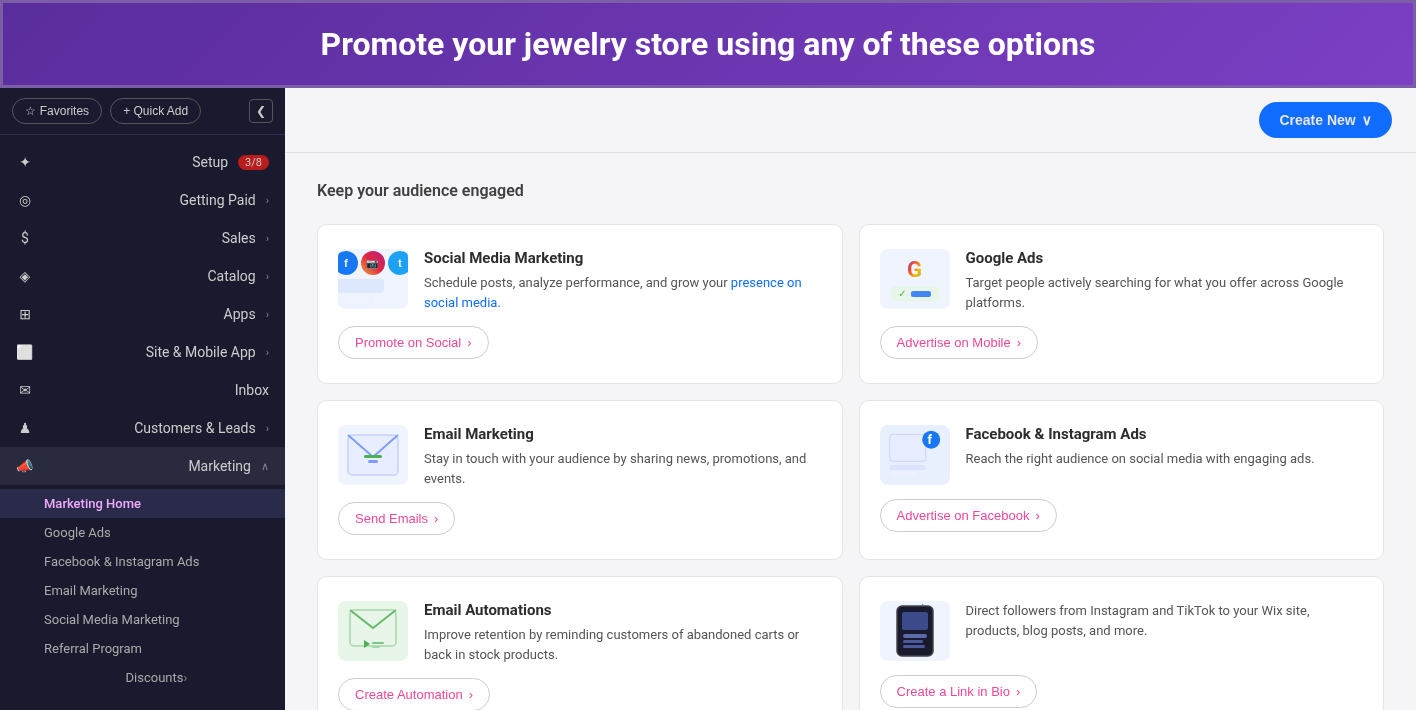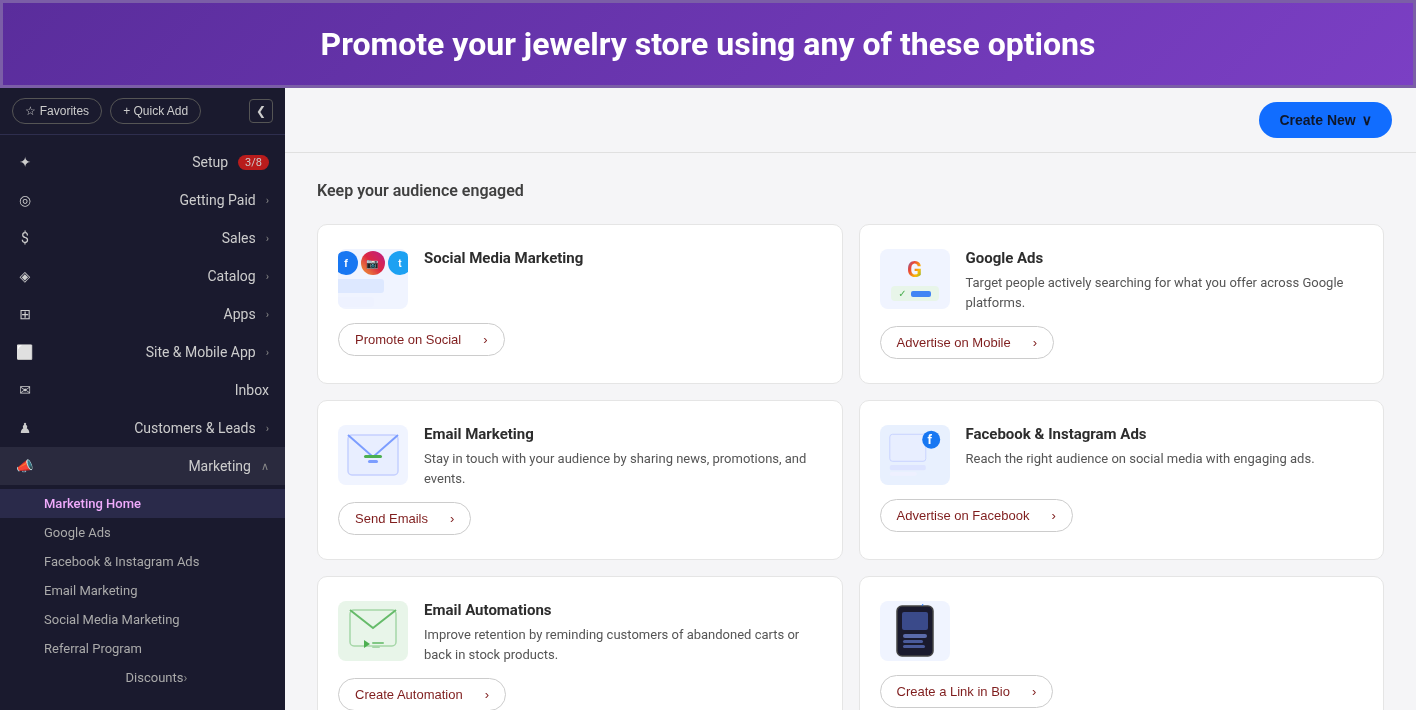--- a/index.html
+++ b/index.html
@@ -140,21 +140,21 @@
     .content-header {
       display: flex;
       justify-content: flex-end;
       padding: 14px 24px;
       background: #f5f5f7;
       border-bottom: 1px solid #e0e0e0;
     }
 
     .create-new-btn {
       background: #116dff;
-      color: #0f172a;
+      color: #e5e5e5;
       border: none;
       border-radius: 20px;
       padding: 10px 20px;
       font-size: 14px;
       font-weight: 600;
       cursor: pointer;
       display: flex;
       align-items: center;
       gap: 6px;
     }
@@ -221,24 +221,24 @@
       text-decoration: none;
     }
 
     .card-action-btn {
       background: white;
       border: 1px solid #ccc;
       border-radius: 20px;
       padding: 8px 16px;
       font-size: 13px;
       cursor: pointer;
-      color: #7f1d1d;
-      display: flex;
-      align-items: center;
-      gap: 22px;
+      color: #ec4899;
+      display: flex;
+      align-items: center;
+      gap: 6px;
       width: fit-content;
     }
 
     
     .social-icon-group {
       display: flex;
       align-items: center;
       background: #f0f4ff;
       border-radius: 8px;
       padding: 8px;
@@ -462,20 +462,21 @@
                   <div class="icon-circle icon-fb" style="font-size:10px;">f</div>
                   <div class="icon-circle icon-ig" style="font-size:10px;">📷</div>
                   <div class="icon-circle icon-tw" style="font-size:10px;">t</div>
                 </div>
                 <div style="background:#dde8ff; border-radius:3px; height:14px; width:50px;"></div>
                 <div style="background:#eef2ff; border-radius:3px; height:10px; width:40px;"></div>
               </div>
             </div>
             <div class="card-text">
               <h3>Social Media Marketing</h3>
+              <p>Schedule posts, analyze performance, and grow your <span class="link">presence on social media.</span></p>
             </div>
           </div>
           <button class="card-action-btn">
             <span>Promote on Social</span>
             <span>›</span>
           </button>
         </div>
 
         <div class="card">
           <div class="card-top">
@@ -568,20 +569,21 @@
               <svg width="40" height="55" viewBox="0 0 40 55">
                 <rect x="2" y="2" width="36" height="50" rx="5" fill="#1a1a2e" stroke="#444" stroke-width="1.5"></rect>
                 <rect x="7" y="8" width="26" height="18" rx="2" fill="#3a4a8a"></rect>
                 <rect x="8" y="30" width="24" height="4" rx="2" fill="#5a6aaa"></rect>
                 <rect x="8" y="36" width="20" height="3" rx="1.5" fill="#4a5a9a"></rect>
                 <rect x="8" y="41" width="22" height="3" rx="1.5" fill="#4a5a9a"></rect>
                 <text x="26" y="3" font-size="10" fill="#116dff">›</text>
               </svg>
             </div>
             <div class="card-text">
+              <p>Direct followers from Instagram and TikTok to your Wix site, products, blog posts, and more.</p>
             </div>
           </div>
           <button class="card-action-btn">
             <span>Create a Link in Bio</span>
             <span>›</span>
           </button>
         </div>
 
       </div>
     </div>

